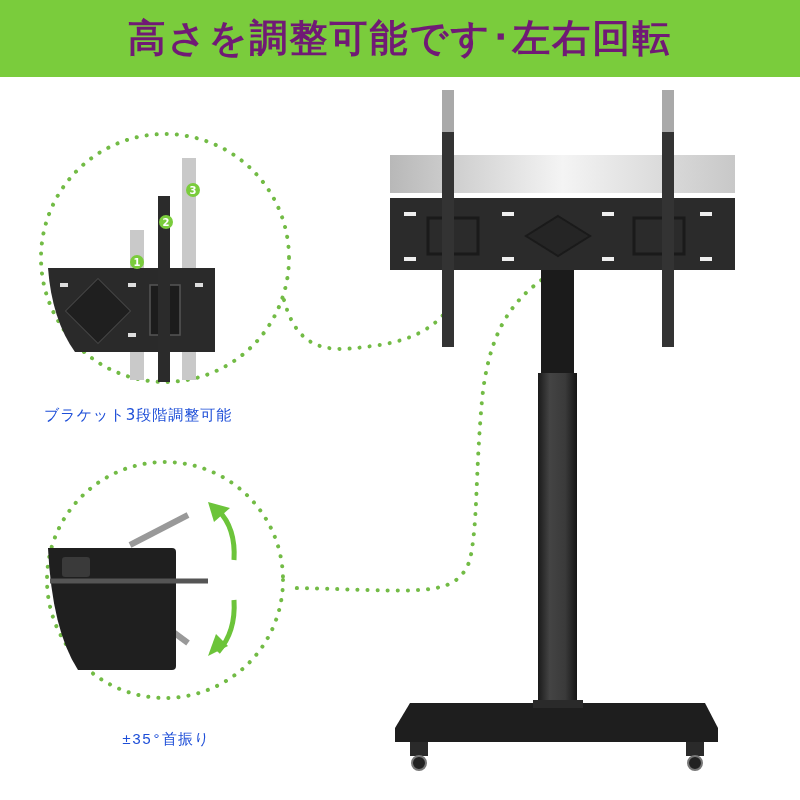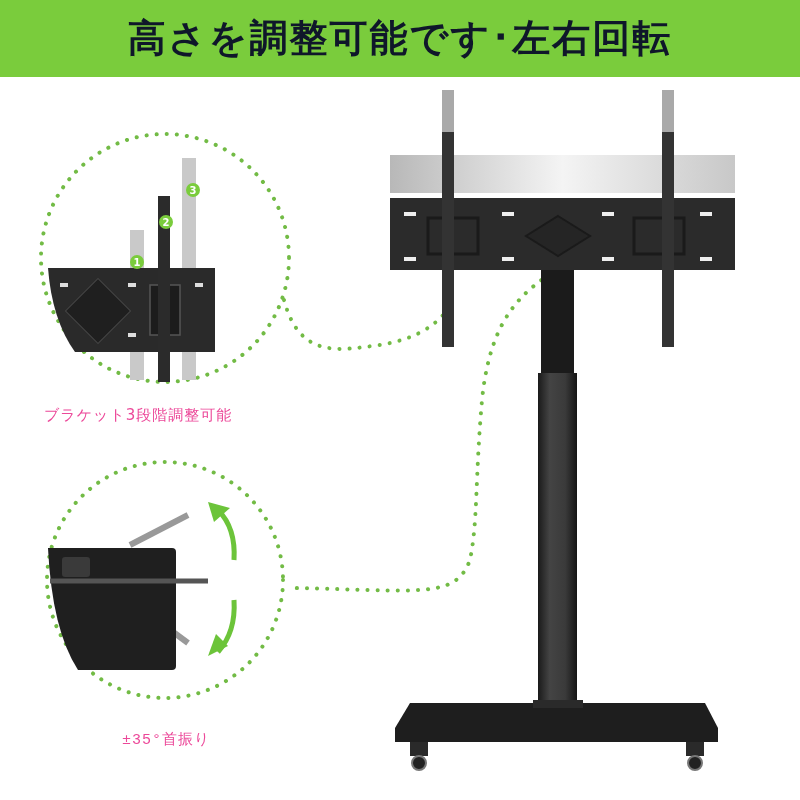--- a/index.html
+++ b/index.html
@@ -1,19 +1,19 @@
 <!DOCTYPE html>
 <html><head>
 <meta charset="utf-8">
 <style>
   html,body{margin:0;padding:0;background:#fff;}
   body{width:800px;height:800px;position:relative;overflow:hidden;font-family:"DejaVu Sans","Liberation Sans",sans-serif;}
   .banner{position:absolute;left:0;top:0;width:800px;height:77px;background:#7acc3c;display:flex;align-items:center;justify-content:center;}
-  .banner-title{color:#0f172a;font-weight:bold;font-size:38px;letter-spacing:2px;}
-  .caption{position:absolute;font-size:15px;color:#ec4899;letter-spacing:1px;}
+  .banner-title{color:#701a75;font-weight:bold;font-size:38px;letter-spacing:2px;}
+  .caption{position:absolute;font-size:15px;color:#1d4ed8;letter-spacing:1px;}
   svg{position:absolute;left:0;top:0;}
 </style>
 </head>
 <body>
 
 <div class="banner">
   <span class="banner-title">高さを調整可能です･左右回転</span>
 </div>
 
 <svg width="800" height="800" viewBox="0 0 800 800">

